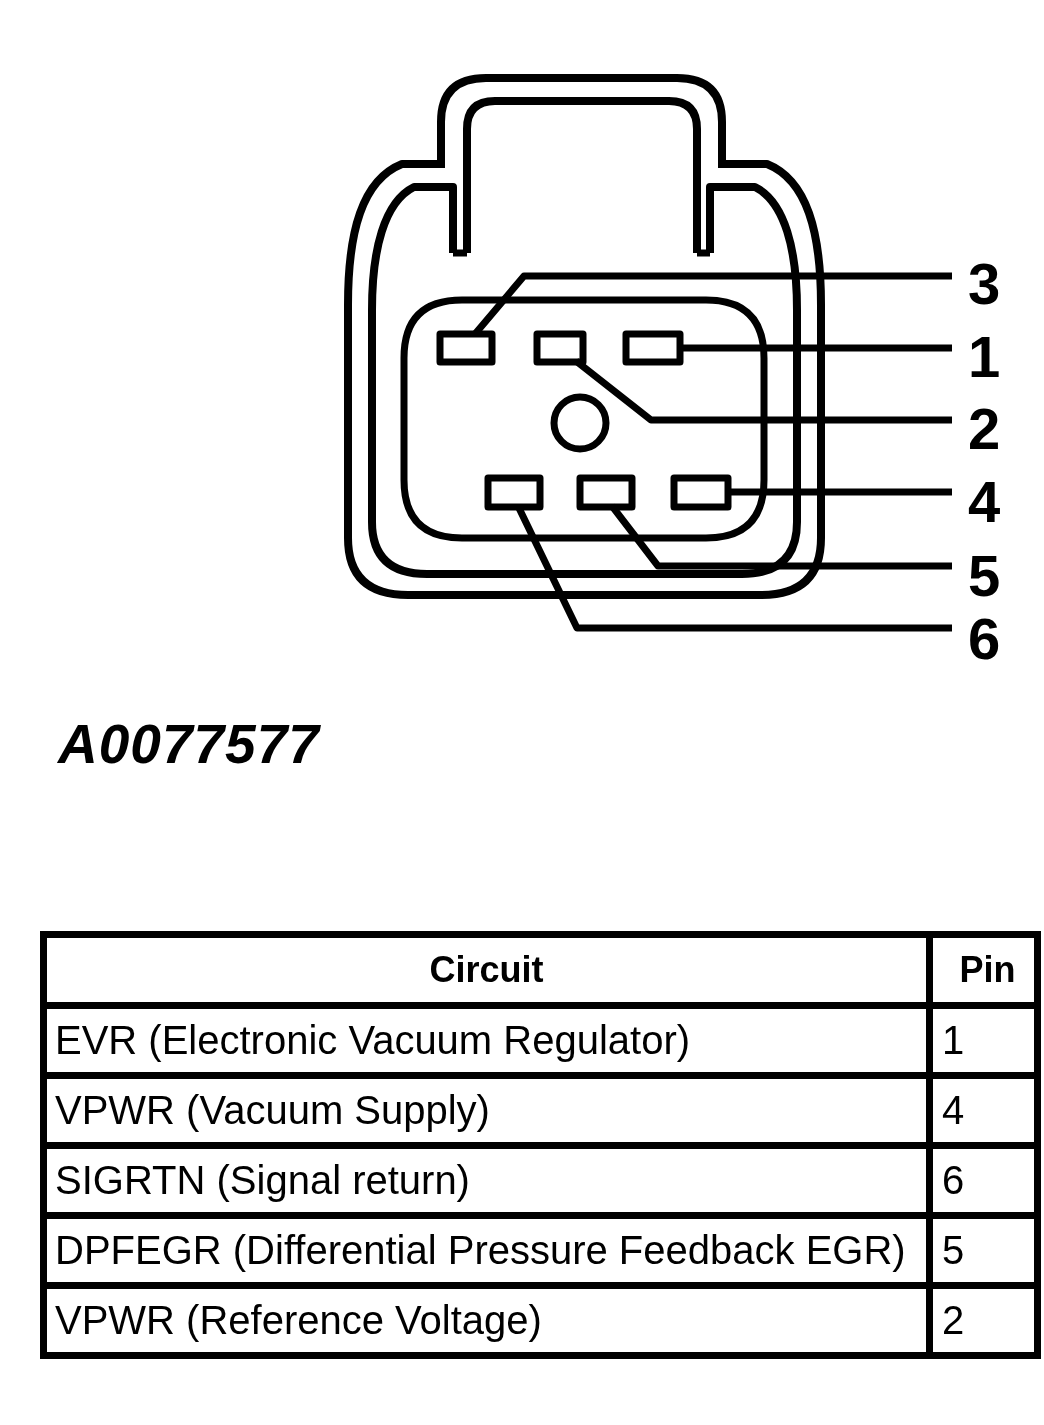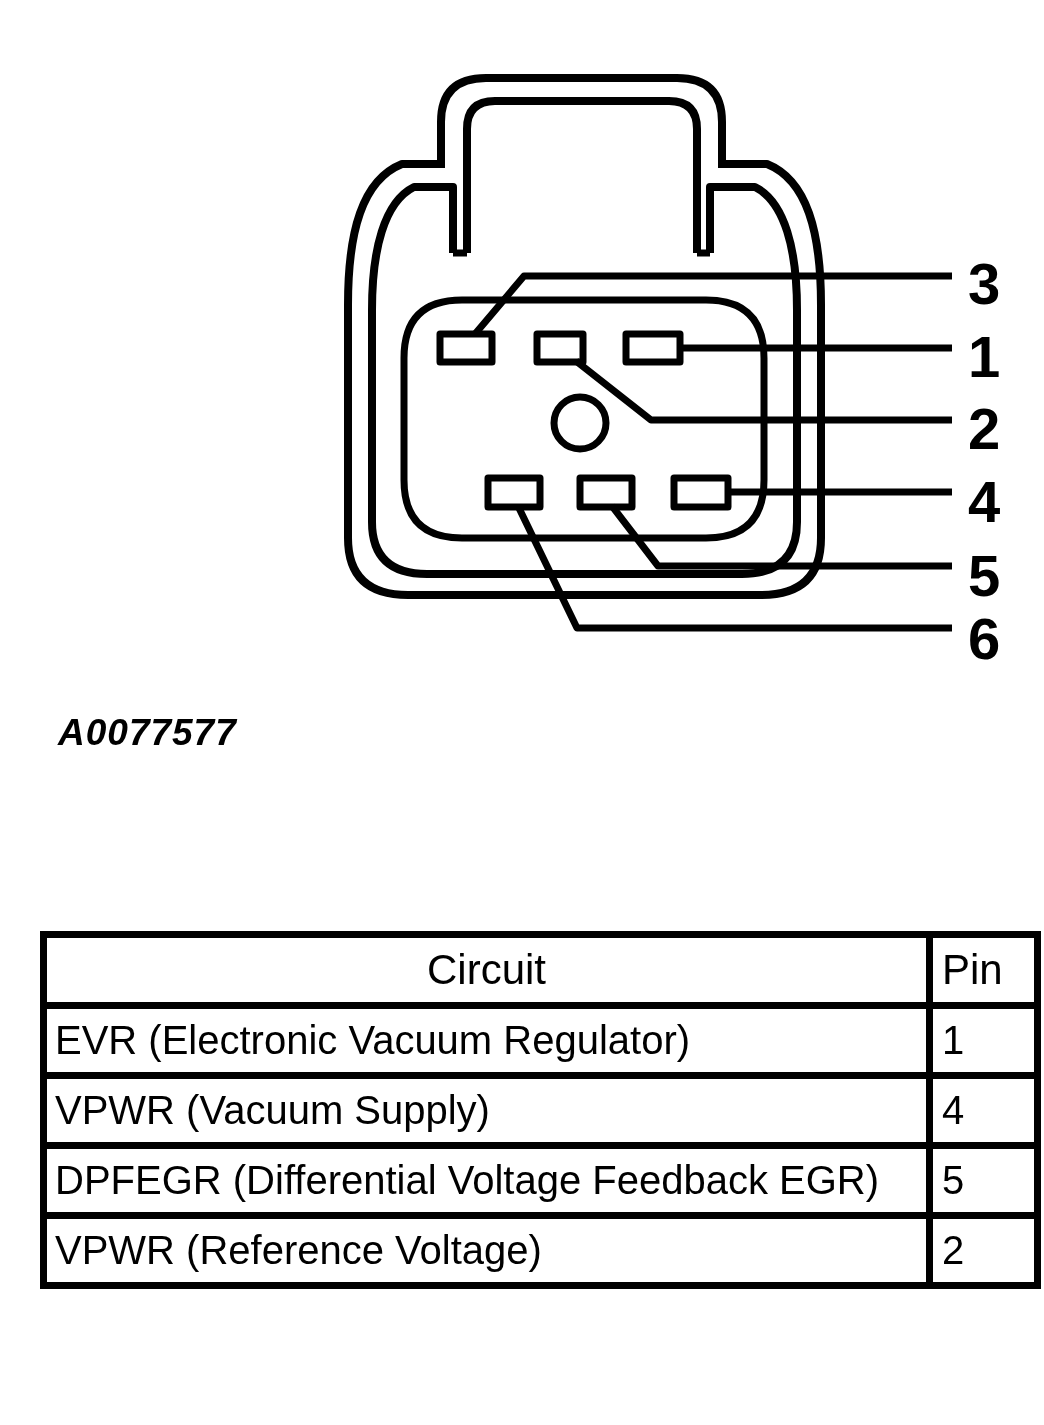--- a/index.html
+++ b/index.html
@@ -15,35 +15,35 @@
   }
   .shell{stroke-width:8;}
   .thin{stroke-width:7;}
   .slot{fill:#fff;stroke-width:7;}
   text.callout{
     font-family:"Liberation Sans",sans-serif;
     font-size:58px;font-weight:bold;fill:#000;stroke:none;
   }
   .figure-label{
     position:absolute;left:58px;top:712px;
-    font-size:37px;font-weight:bold;font-style:italic;
+    font-size:55px;font-weight:bold;font-style:italic;
     letter-spacing:1px;color:#000;white-space:nowrap;
   }
   table.pin-table{
     position:absolute;left:40px;top:931px;width:968px;
     border-collapse:collapse;table-layout:fixed;background:#fff;
   }
   table.pin-table th,table.pin-table td{
     border:7px solid #000;vertical-align:middle;
     overflow:visible;white-space:nowrap;
   }
-  table.pin-table th{height:62px;font-size:42px;font-weight:normal;}
+  table.pin-table th{height:62px;font-size:36px;font-weight:bold;}
   table.pin-table td{height:61px;font-size:40px;font-weight:normal;}
   th.col-circuit{width:877px;text-align:center;}
-  th.col-pin{width:91px;text-align:left;padding-left:9px;}
+  th.col-pin{width:91px;text-align:center;padding-left:9px;}
   td.cell-circuit{text-align:left;padding-left:8px;}
   td.cell-pin{text-align:left;padding-left:9px;}
 </style>
 </head>
 <body>
 
 <div class="page">
 
   <svg class="diagram" width="1044" height="720" viewBox="0 0 1044 720">
     <g class="ink">
@@ -98,21 +98,25 @@
     <tbody>
       <tr>
         <td class="cell-circuit">EVR (Electronic Vacuum Regulator)</td>
         <td class="cell-pin">1</td>
       </tr>
       <tr>
         <td class="cell-circuit">VPWR (Vacuum Supply)</td>
         <td class="cell-pin">4</td>
       </tr>
       <tr>
-        <td class="cell-circuit">DPFEGR (Differential Voltage Feedback EGR)</td>
+        <td class="cell-circuit">SIGRTN (Signal return)</td>
+        <td class="cell-pin">6</td>
+      </tr>
+      <tr>
+        <td class="cell-circuit">DPFEGR (Differential Pressure Feedback EGR)</td>
         <td class="cell-pin">5</td>
       </tr>
       <tr>
         <td class="cell-circuit">VPWR (Reference Voltage)</td>
         <td class="cell-pin">2</td>
       </tr>
     </tbody>
   </table>
 
 </div>

